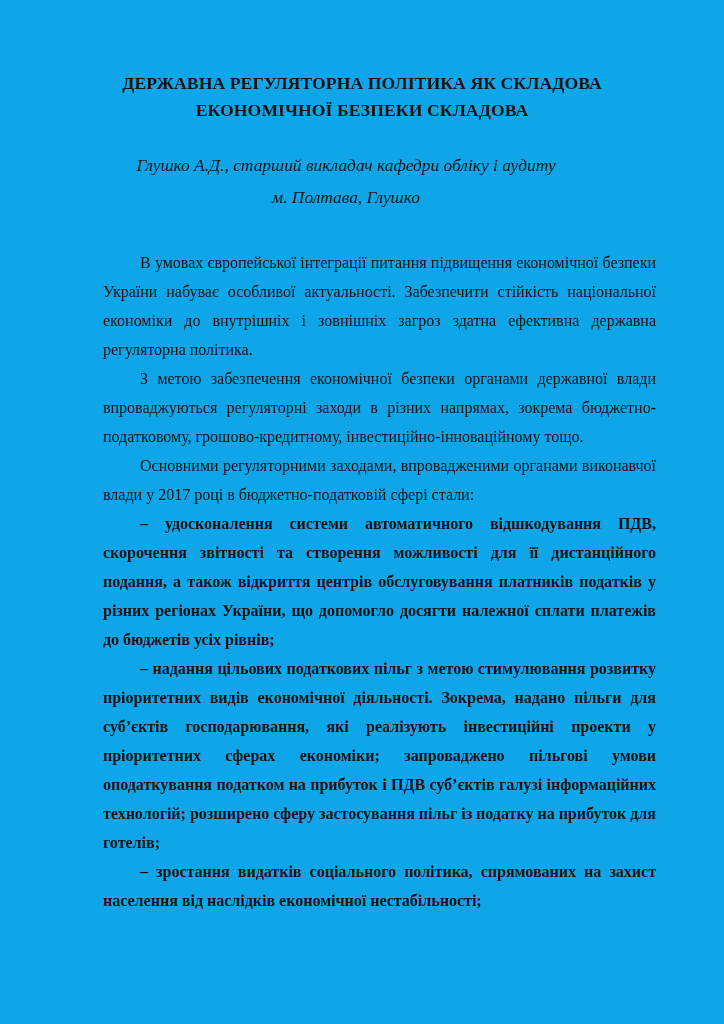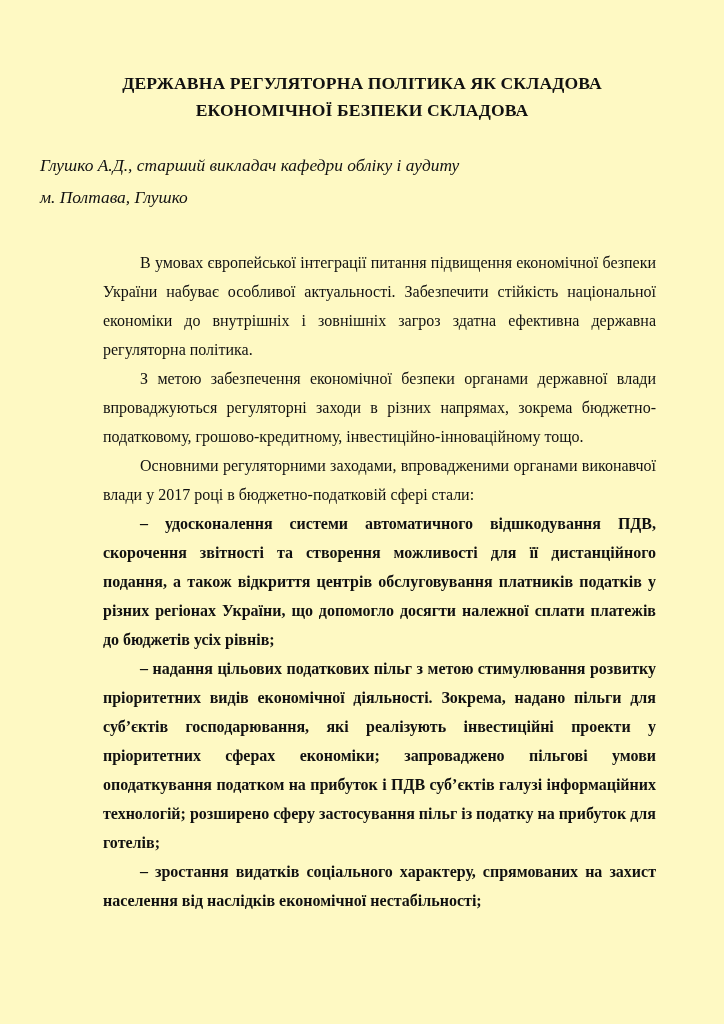--- a/index.html
+++ b/index.html
@@ -1,30 +1,30 @@
 <!DOCTYPE html>
 <html><head>
   <meta charset="utf-8">
   <style>
     html, body { margin: 0; padding: 0; background: #ffffff; }
     body {
       width: 724px; height: 1024px; position: relative; overflow: hidden;
       font-family: "Liberation Serif", "DejaVu Serif", serif;
       color: #111111;
     }
-    .page { position: absolute; left: 0; top: 0; width: 724px; height: 1024px; background: #fef9c3; }
+    .page { position: absolute; left: 0; top: 0; width: 724px; height: 1024px; background: #0ea5e9; }
     .title {
       position: absolute; left: 60px; width: 604px; top: 70px;
       text-align: center; font-weight: bold; font-size: 17.6px; line-height: 27px;
       letter-spacing: 0.1px;
     }
     .title div { white-space: nowrap; }
     .author {
-      position: absolute; left: 40px; width: 644px; top: 150px;
-      font-style: italic; font-size: 17.4px; line-height: 31.5px;
+      position: absolute; left: 24px; width: 644px; top: 150px;
+      text-align: center; font-style: italic; font-size: 17.4px; line-height: 31.5px;
     }
     .author div { white-space: nowrap; }
     .body {
       position: absolute; left: 103px; width: 553px; top: 248px;
       font-size: 16px; line-height: 29px; text-align: justify;
     }
     .body p { margin: 0; text-indent: 37px; text-align: justify; }
     .body p.bullet { text-indent: 37px; font-weight: bold; }
   </style>
 </head>
@@ -41,16 +41,16 @@
     <div>Глушко А.Д., старший викладач кафедри обліку і аудиту</div>
     <div>м. Полтава, Глушко</div>
   </div>
 
   <div class="body">
     <p>В умовах європейської інтеграції питання підвищення економічної безпеки України набуває особливої актуальності. Забезпечити стійкість національної економіки до внутрішніх і зовнішніх загроз здатна ефективна державна регуляторна політика.</p>
     <p>З метою забезпечення економічної безпеки органами державної влади впроваджуються регуляторні заходи в різних напрямах, зокрема бюджетно-податковому, грошово-кредитному, інвестиційно-інноваційному тощо.</p>
     <p>Основними регуляторними заходами, впровадженими органами виконавчої влади у 2017 році в бюджетно-податковій сфері стали:</p>
     <p class="bullet">– удосконалення системи автоматичного відшкодування ПДВ, скорочення звітності та створення можливості для її дистанційного подання, а також відкриття центрів обслуговування платників податків у різних регіонах України, що допомогло досягти належної сплати платежів до бюджетів усіх рівнів;</p>
     <p class="bullet">– надання цільових податкових пільг з метою стимулювання розвитку пріоритетних видів економічної діяльності. Зокрема, надано пільги для суб’єктів господарювання, які реалізують інвестиційні проекти у пріоритетних сферах економіки; запроваджено пільгові умови оподаткування податком на прибуток і ПДВ суб’єктів галузі інформаційних технологій; розширено сферу застосування пільг із податку на прибуток для готелів;</p>
-    <p class="bullet">– зростання видатків соціального характеру, спрямованих на захист населення від наслідків економічної нестабільності;</p>
+    <p class="bullet">– зростання видатків соціального політика, спрямованих на захист населення від наслідків економічної нестабільності;</p>
   </div>
 
 </div>
 
 </body></html>

